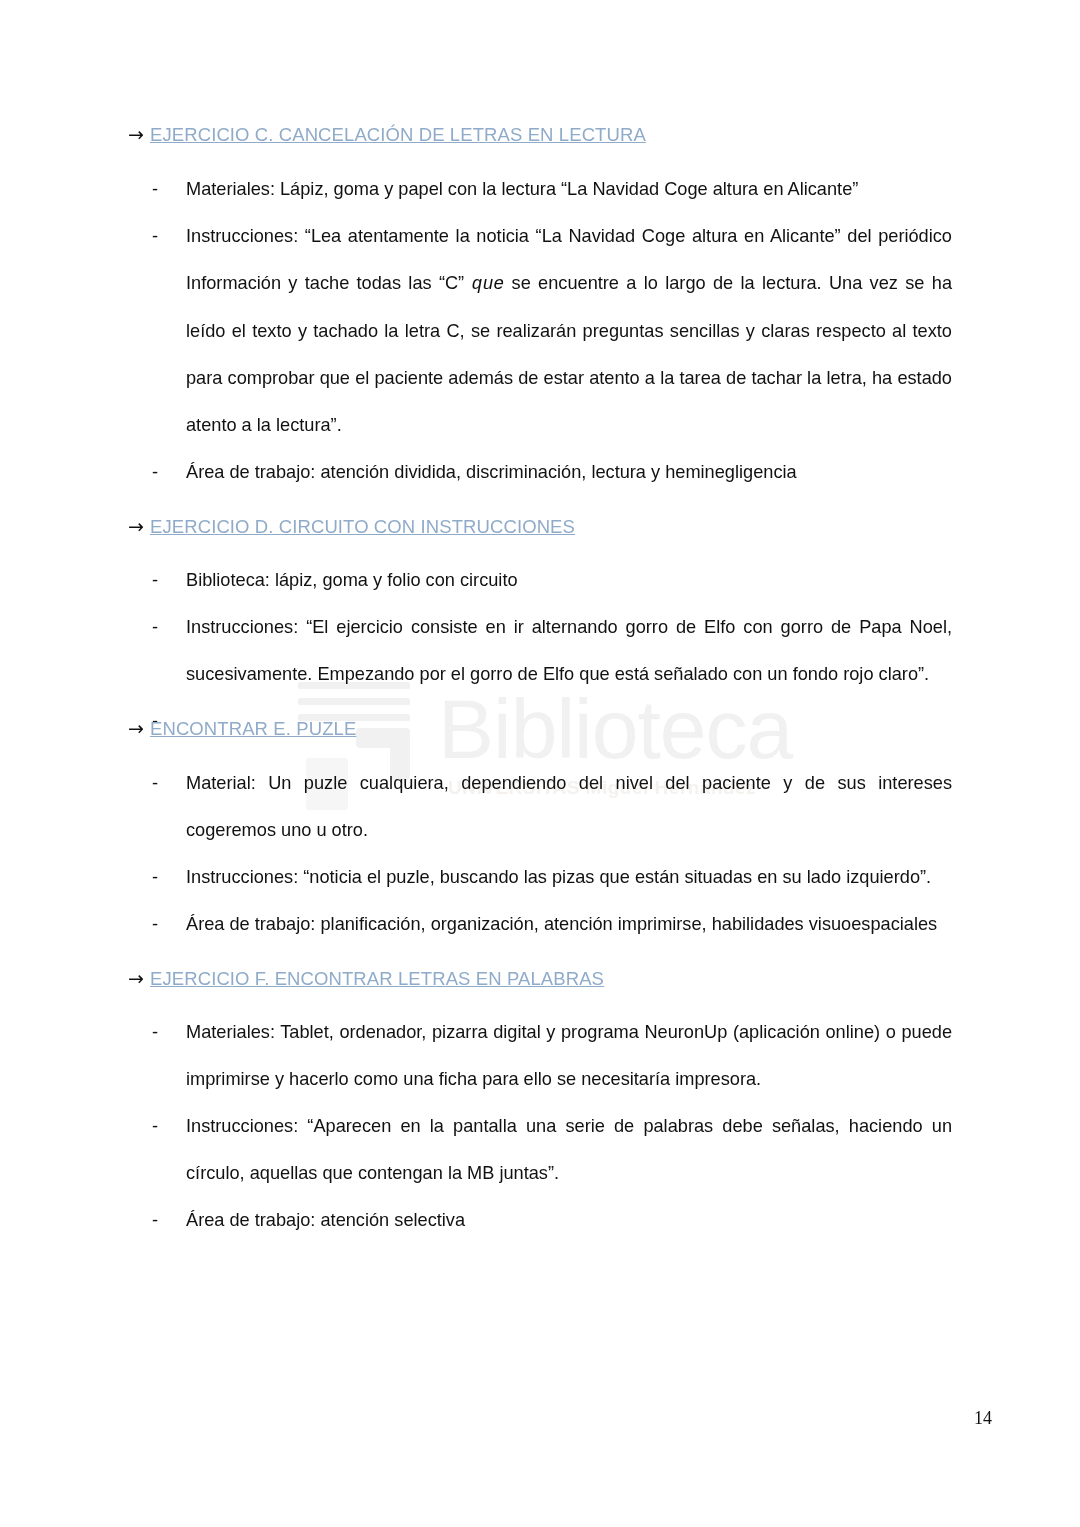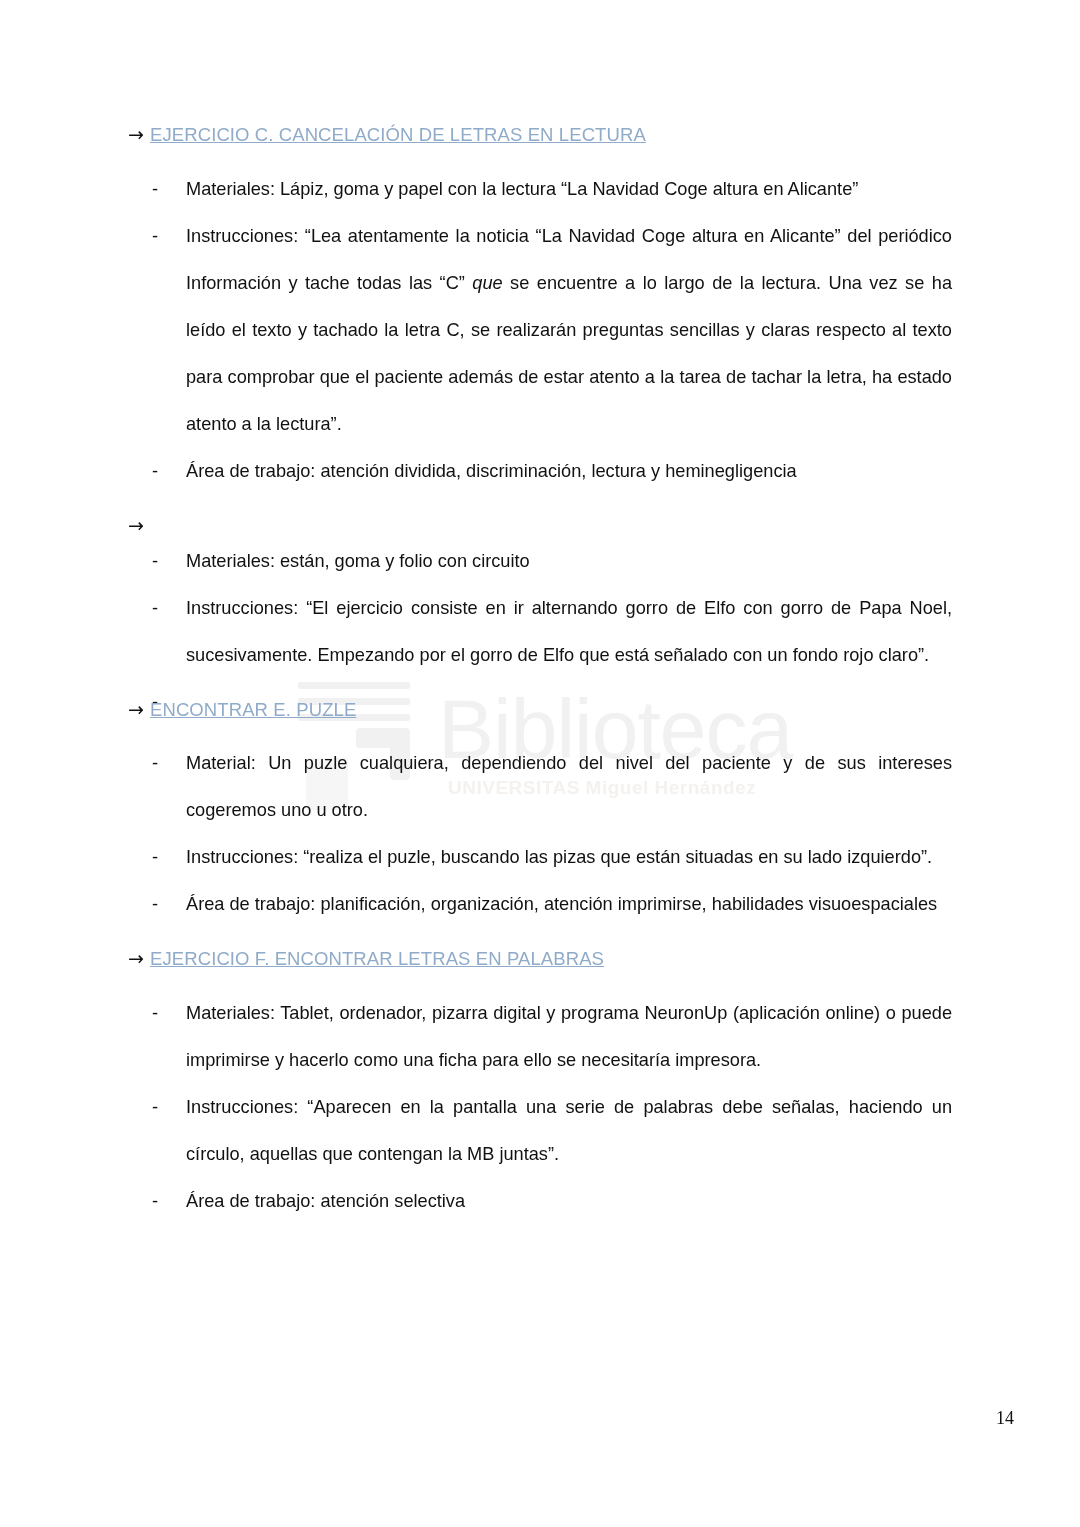--- a/index.html
+++ b/index.html
@@ -98,33 +98,33 @@
     top: 0;
     width: 18px;
     font-size: 18.2px;
     line-height: 47px;
     color: #111111;
     text-align: left;
   }
   ul.bullets li .btext { display: inline; margin-top: 48px; }
   ul.bullets li.nojust { text-align: left; }
 
-  em.it { font-style: italic; }
+  em.it { font-style: italic; font-family: Liberation Mono, monospace; }
 
   
   .gap-after-heading { height: 21px; }
   .gap-before-heading { height: 22px; }
 
   
   .page-number {
     position: absolute;
     left: 0;
     top: 1408px;
     width: 1080px;
-    padding-right: 66px;
+    padding-right: 88px;
     box-sizing: border-box;
     text-align: right;
     font-family: "Liberation Serif", serif;
     font-size: 18px;
     color: #111111;
   }
 </style>
 </head>
 <body>
 
@@ -163,26 +163,27 @@
       </li>
       <li class="nojust">
         <span class="dash">-</span>
         <span class="btext">Área de trabajo: atención dividida, discriminación, lectura y heminegligencia</span>
       </li>
     </ul>
 
     <div class="gap-before-heading"></div>
     <h2 class="heading">
       <span class="arrow">→</span>
+      <span class="htext">EJERCICIO D. CIRCUITO CON INSTRUCCIONES</span>
     </h2>
     <div class="gap-after-heading"></div>
     <ul class="bullets">
       <li class="nojust">
         <span class="dash">-</span>
-        <span class="btext">Materiales: están, goma y folio con circuito</span>
+        <span class="btext">Biblioteca: lápiz, goma y folio con circuito</span>
       </li>
       <li>
         <span class="dash">-</span>
         <span class="btext">Instrucciones: “El ejercicio consiste en ir alternando gorro de Elfo con gorro de Papa Noel, sucesivamente. Empezando por el gorro de Elfo que está señalado con un fondo rojo claro”.</span>
       </li>
       <li>
         <span class="dash">-</span>
       </li>
     </ul>
 
@@ -192,21 +193,21 @@
       <span class="htext">ENCONTRAR E. PUZLE</span>
     </h2>
     <div class="gap-after-heading"></div>
     <ul class="bullets">
       <li>
         <span class="dash">-</span>
         <span class="btext">Material: Un puzle cualquiera, dependiendo del nivel del paciente y de sus intereses cogeremos uno u otro.</span>
       </li>
       <li>
         <span class="dash">-</span>
-        <span class="btext">Instrucciones: “realiza el puzle, buscando las pizas que están situadas en su lado izquierdo”.</span>
+        <span class="btext">Instrucciones: “noticia el puzle, buscando las pizas que están situadas en su lado izquierdo”.</span>
       </li>
       <li>
         <span class="dash">-</span>
         <span class="btext">Área de trabajo: planificación, organización, atención imprimirse, habilidades visuoespaciales</span>
       </li>
     </ul>
 
     <div class="gap-before-heading"></div>
     <h2 class="heading">
       <span class="arrow">→</span>

